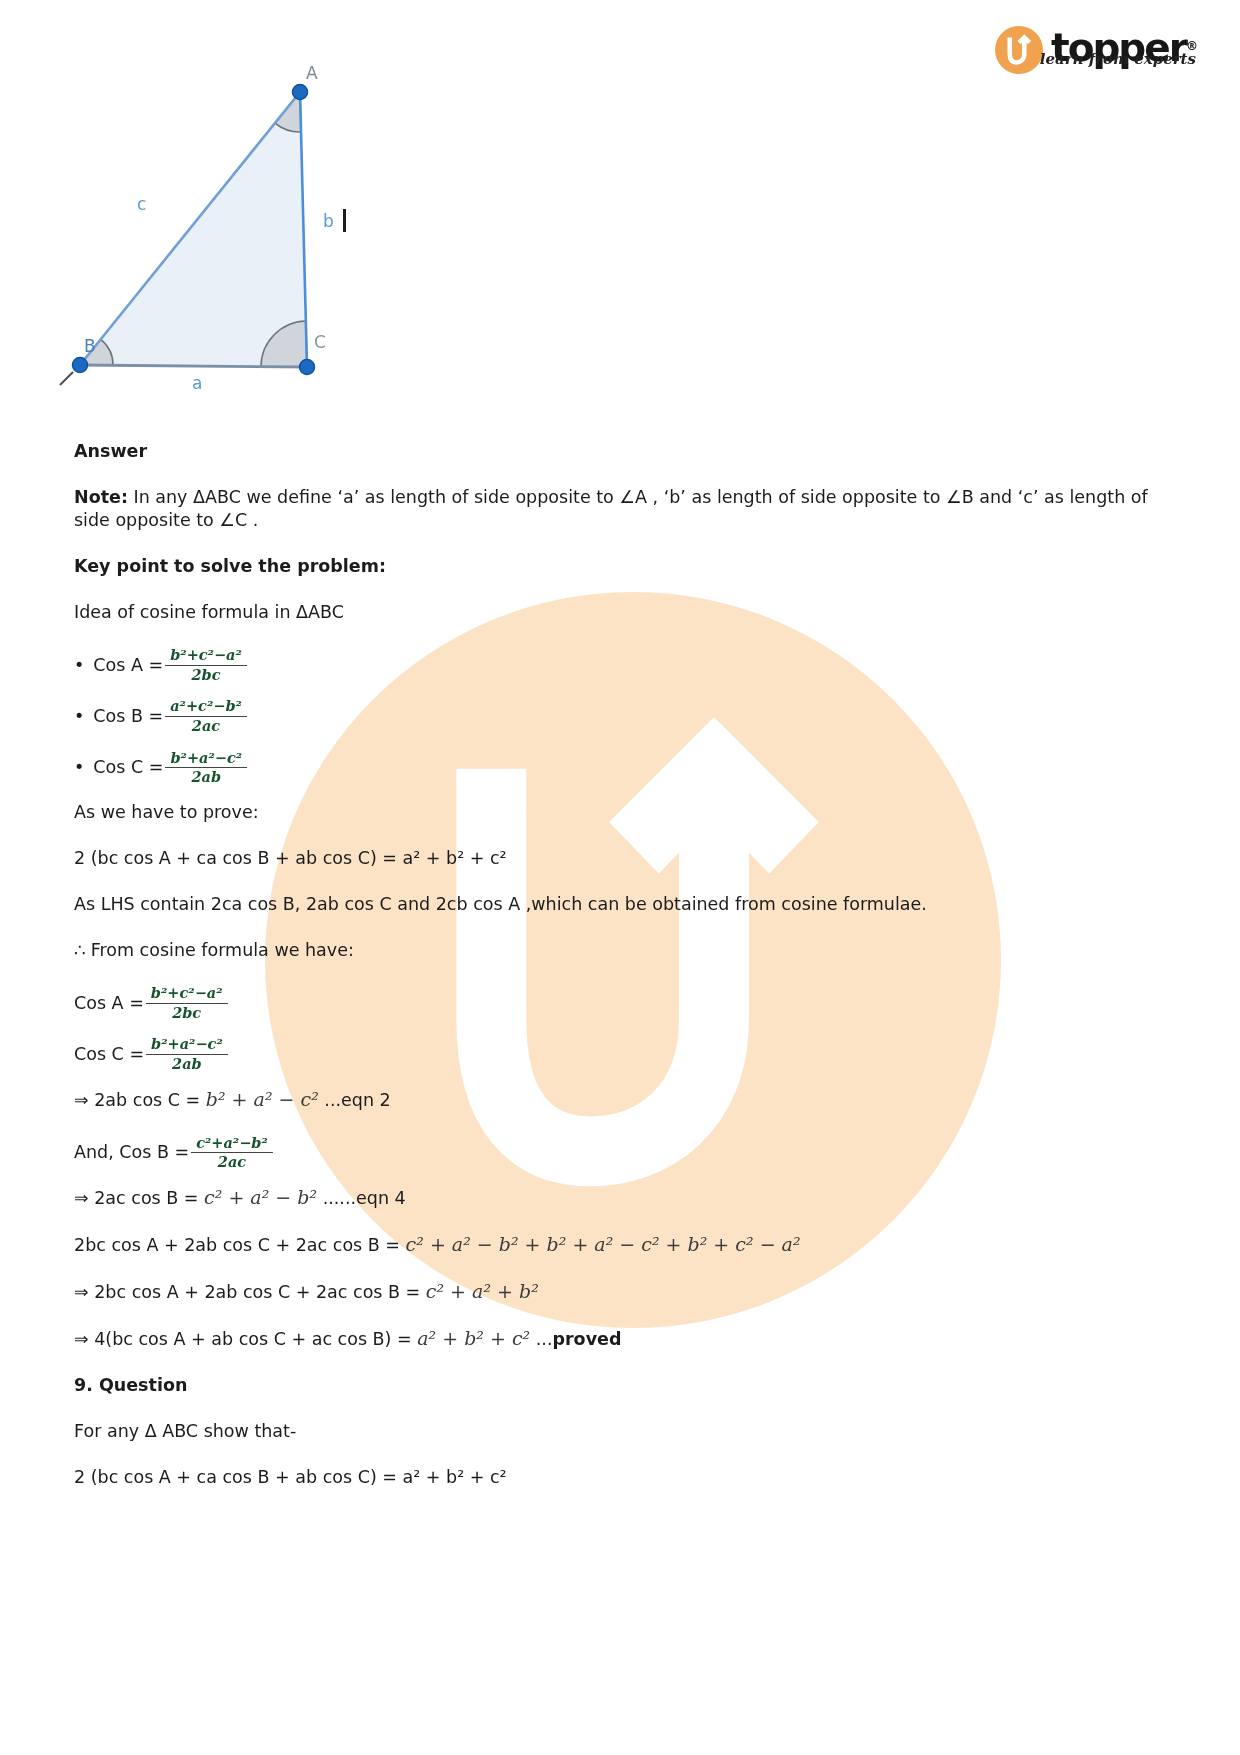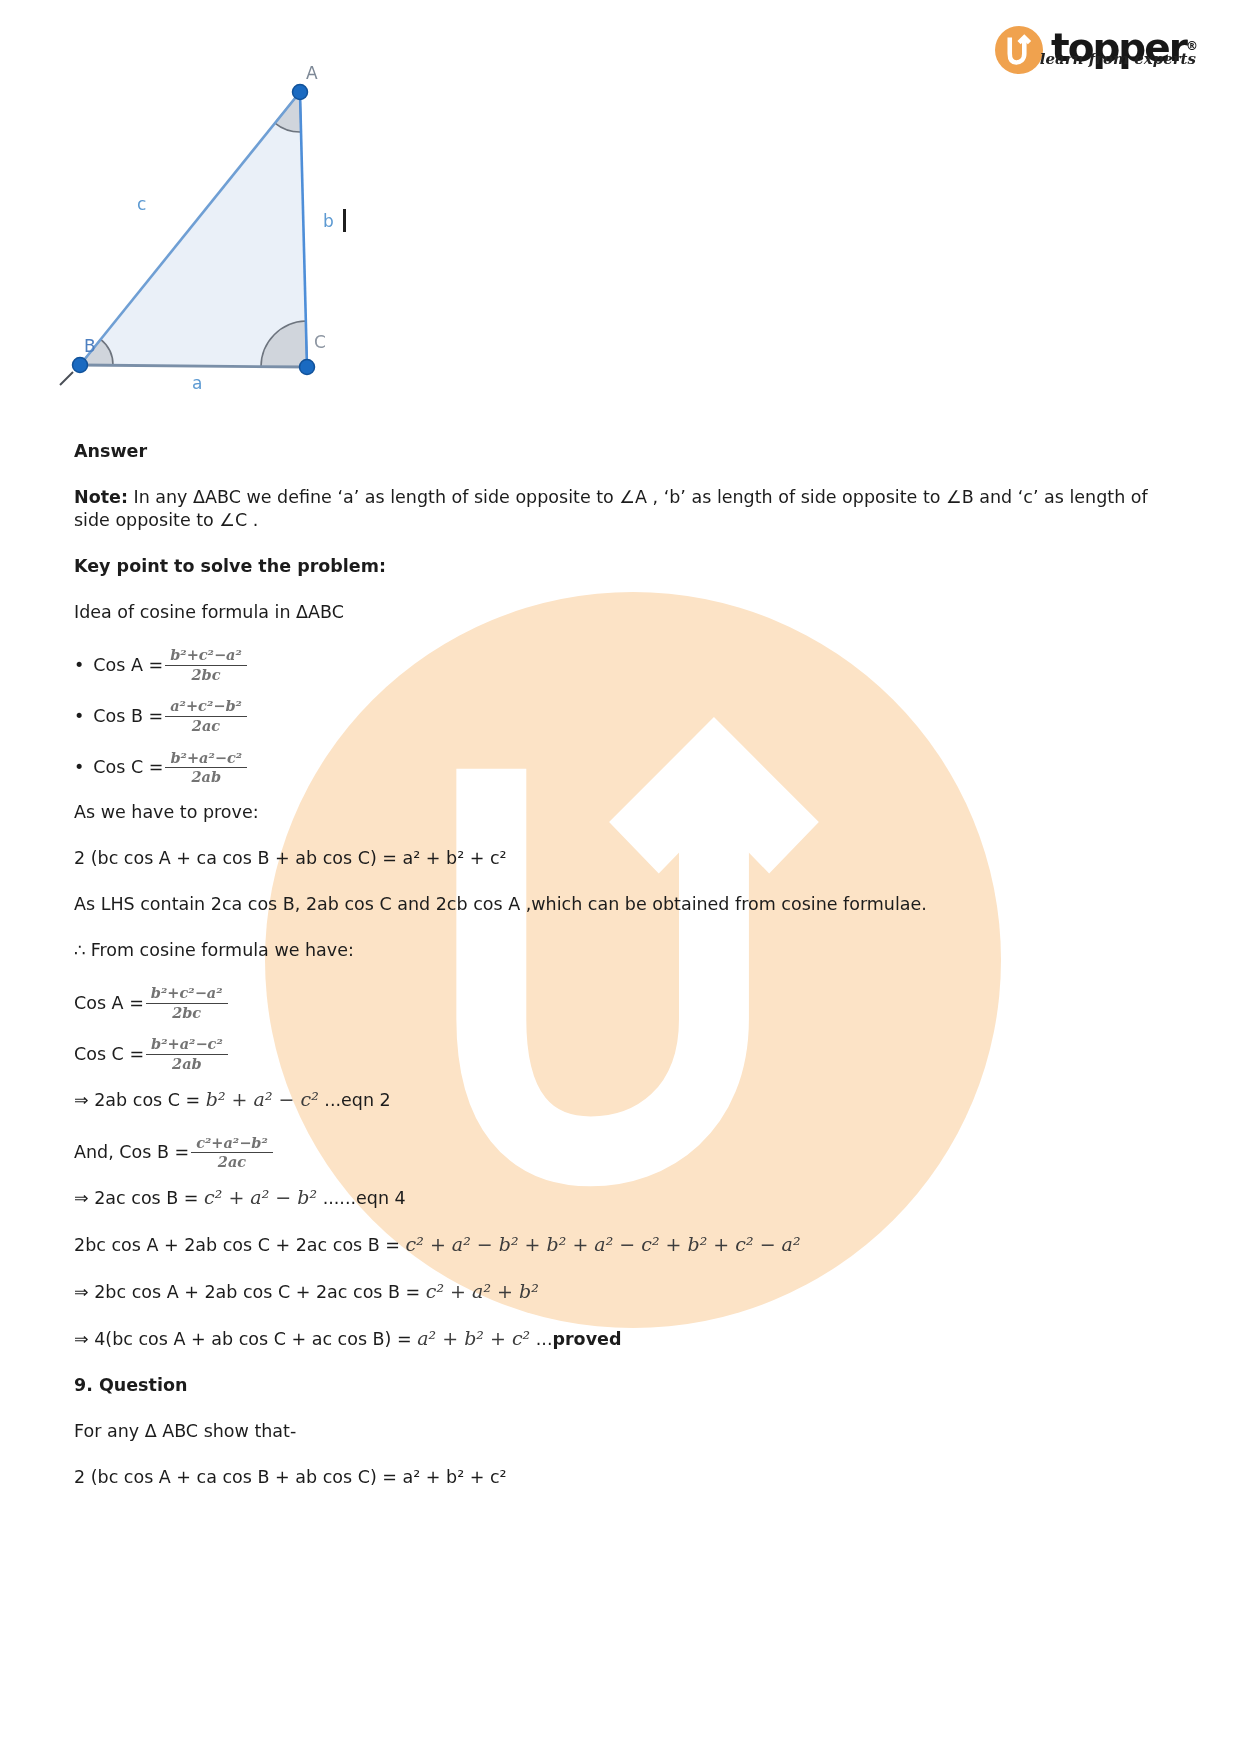--- a/index.html
+++ b/index.html
@@ -24,21 +24,21 @@
   
   .content{position:absolute;left:62px;top:440px;width:1126px;z-index:1;}
   .content p{margin:0 0 23px 12px;font-size:17.5px;line-height:23px;}
   .heading{font-weight:bold;font-size:18px;}
   .b{font-weight:bold;}
   .math{font-family:"DejaVu Serif","Liberation Serif",serif;font-style:italic;
     font-size:19px;color:#3c3c3c;}
   .frac-line{margin-bottom:15px !important;display:flex;align-items:center;}
   .frac{display:inline-block;text-align:center;vertical-align:middle;
     font-family:"DejaVu Serif","Liberation Serif",serif;font-style:italic;font-weight:bold;
-    font-size:14.5px;line-height:1.15;color:#737373;margin-left:2px;}
+    font-size:14.5px;line-height:1.15;color:#14532d;margin-left:2px;}
   .frac .num{display:block;padding:0 5px 1px 5px;border-bottom:1.6px solid #444;}
   .frac .den{display:block;padding-top:1px;}
   .bullet-dot{margin-right:9px;}
 </style>
 </head>
 <body>
 
 <svg class="watermark" viewBox="0 0 200 200" aria-hidden="true">
   <circle cx="100" cy="100" r="100" fill="#fce3c6"></circle>
   <path d="M61.5,48 L61.5,116 C61.5,141 72,152 88.5,152 C105,152 122,141 122,116 L122,60" fill="none" stroke="#ffffff" stroke-width="19" stroke-linecap="butt"></path>

